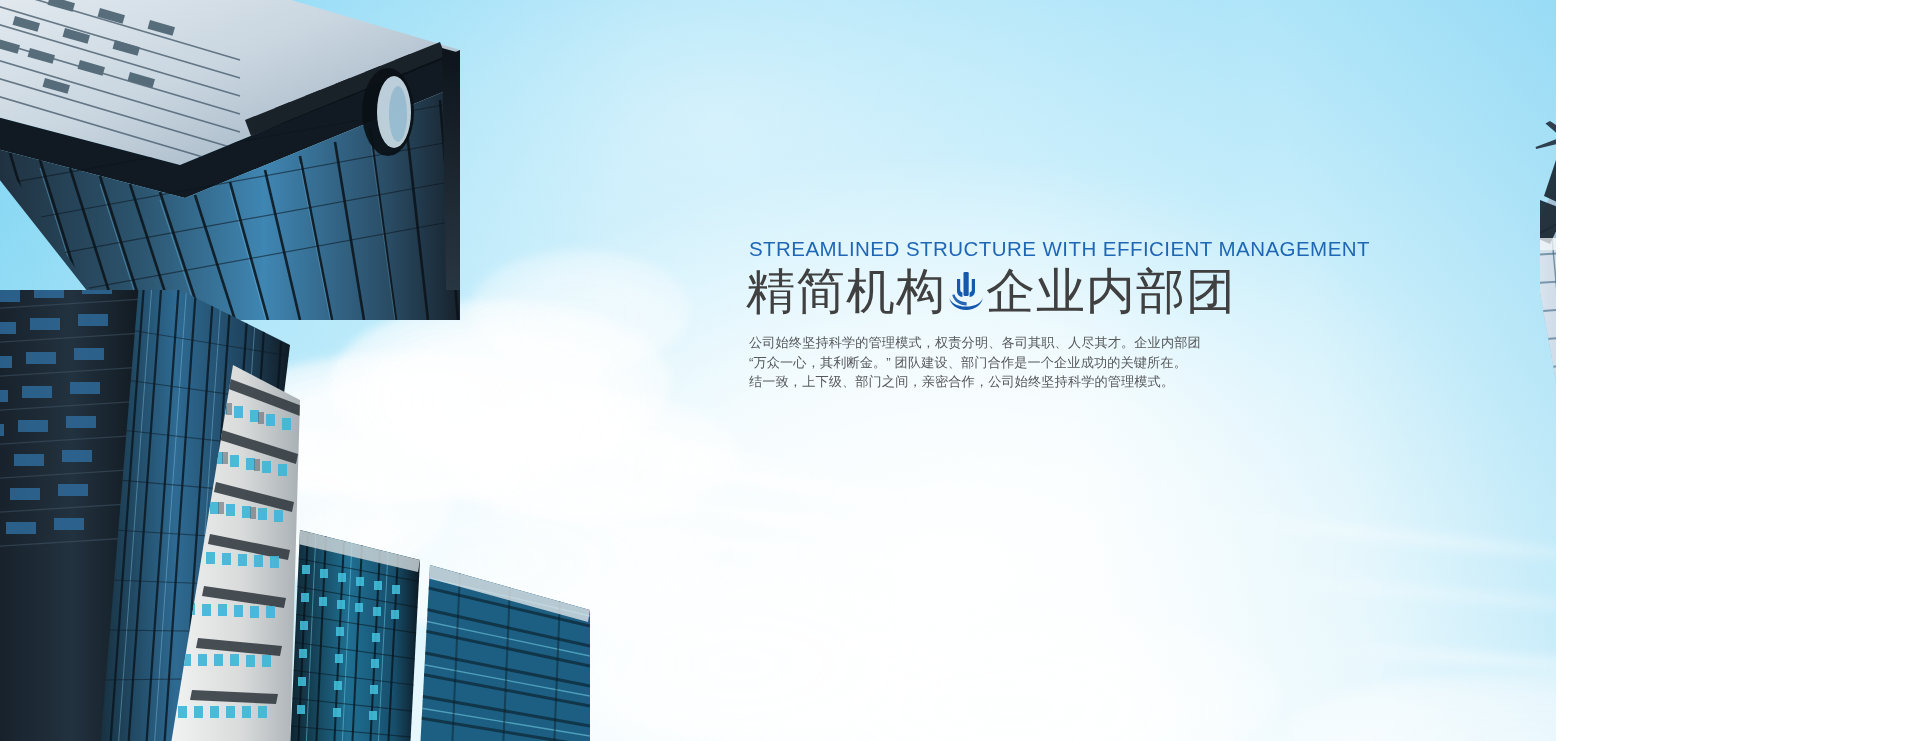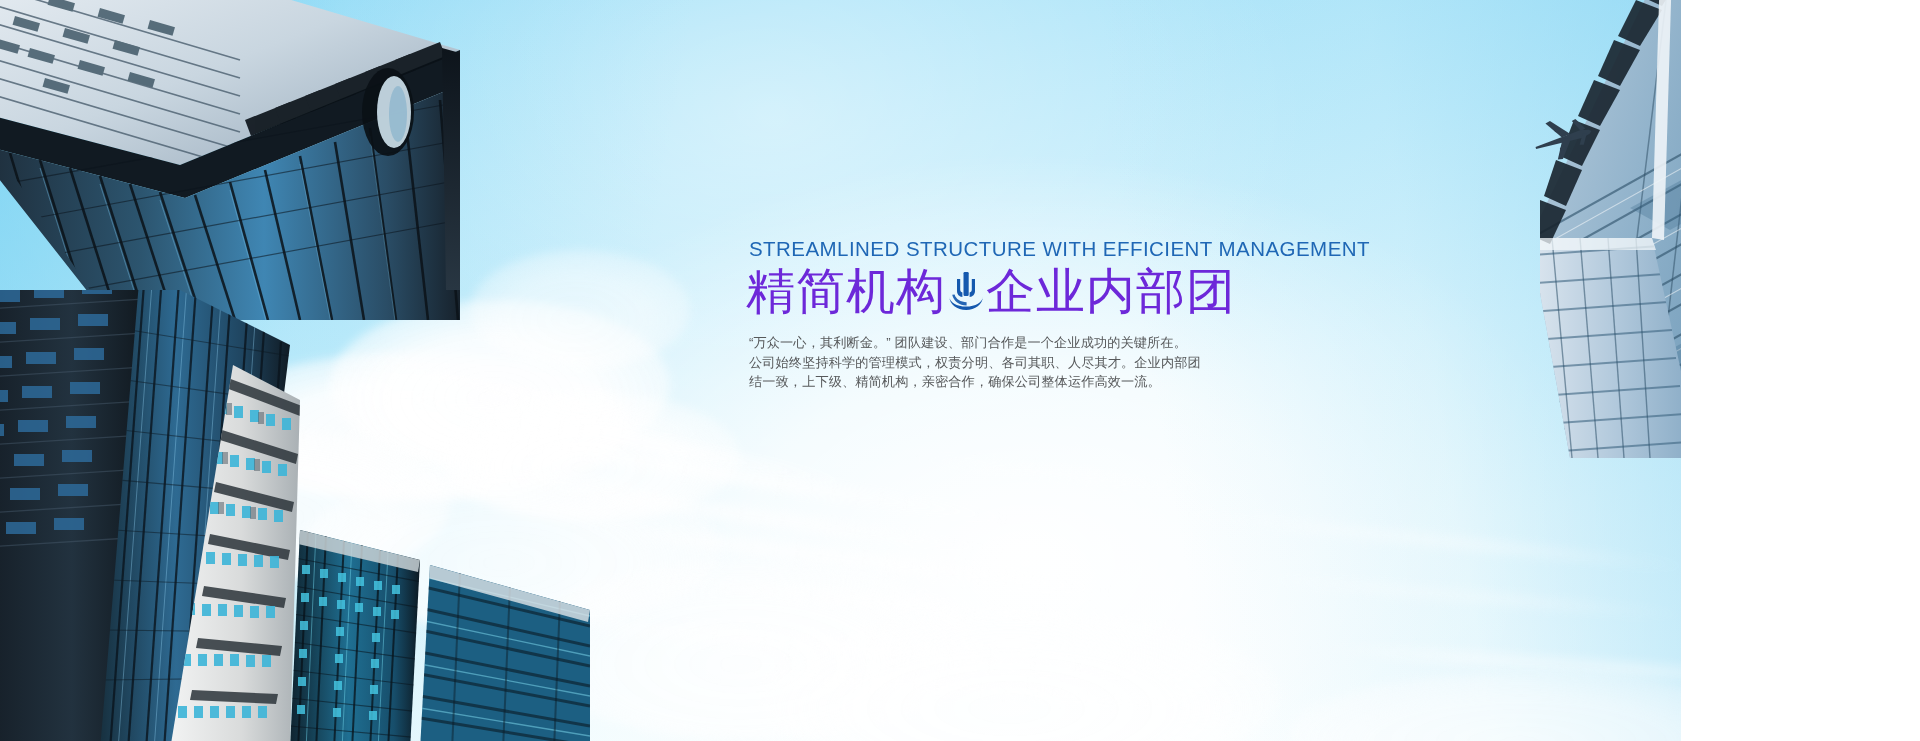--- a/index.html
+++ b/index.html
@@ -1,21 +1,21 @@
 <!DOCTYPE html>
 <html><head>
 <meta charset="utf-8">
 <title>Corporate Banner</title>
 <style>
   html,body{margin:0;padding:0;background:#fff;}
   body{font-family:"Liberation Sans","DejaVu Sans",sans-serif;}
 
   #banner{
     position:relative;
-    width:1681px;
+    width:1556px;
     height:741px;
     overflow:hidden;
     background:#bfeaf9;
   }
 
   
   .sky{
     position:absolute; inset:0;
     background:
       radial-gradient(ellipse 900px 620px at 61% 76%, rgba(255,255,255,.98) 0%, rgba(255,255,255,.72) 32%, rgba(255,255,255,0) 66%),
@@ -62,21 +62,21 @@
     font-size:20.5px;
     letter-spacing:.45px;
     color:#1f67b5;
     white-space:nowrap;
     line-height:1.1;
     margin:0 0 2px 3px;
   }
   .headline{
     display:flex;
     align-items:center;
-    color:#6d28d9;
+    color:#404040;
     font-size:49px;
     font-weight:400;
     line-height:1.16;
     letter-spacing:1px;
     margin:0 0 14px 0;
     white-space:nowrap;
   }
   .headline .seg{display:inline-block;}
   .mark{display:inline-block; width:40px; height:44px; flex:0 0 auto;}
   .para{
@@ -717,20 +717,20 @@
 
           <path d="M3.4,26.5 C3.4,34.6 11.1,40 20.1,40 C29.1,40 36.8,34.6 36.8,26.5 C36.8,32.4 29.3,36.6 20.1,36.6 C10.9,36.6 3.4,32.4 3.4,26.5 Z" fill="#1559ae"></path>
           <path d="M6.2,24.8 C7.6,31.2 13.3,35.4 20.6,35.6 L20.6,32.3 C14.6,32.1 9.8,29.2 8.6,24.6 Z" fill="#1559ae" opacity=".92"></path>
         </svg>
       </span>
 
       <span class="seg">企业内部团</span>
     </div>
 
     <div class="para">
+      <div>公司始终坚持科学的管理模式，权责分明、各司其职、人尽其才。企业内部团</div>
       <div>“万众一心，其利断金。” 团队建设、部门合作是一个企业成功的关键所在。</div>
-      <div>公司始终坚持科学的管理模式，权责分明、各司其职、人尽其才。企业内部团</div>
-      <div>结一致，上下级、精简机构，亲密合作，确保公司整体运作高效一流。</div>
+      <div>结一致，上下级、部门之间，亲密合作，公司始终坚持科学的管理模式。</div>
     </div>
 
   </div>
 
 </div>
 
 </body></html>

